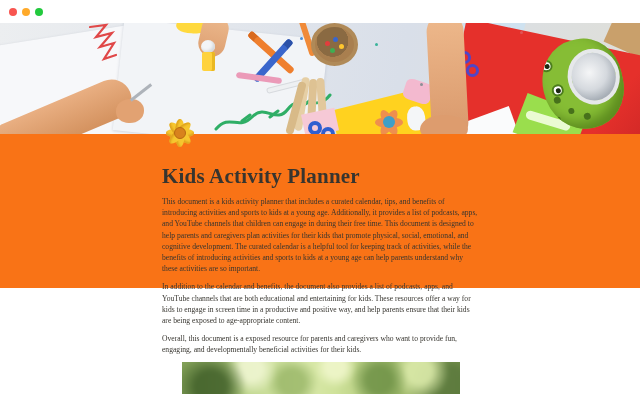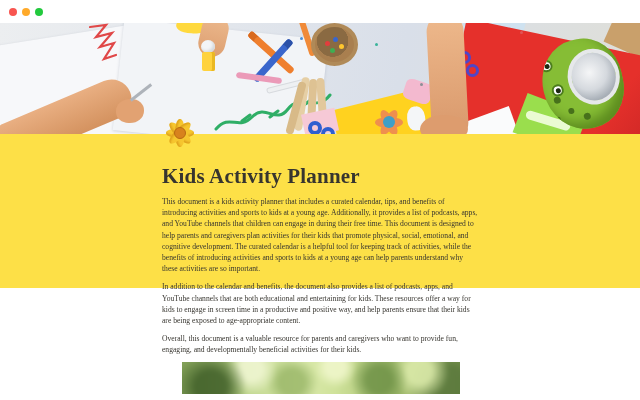--- a/index.html
+++ b/index.html
@@ -3,21 +3,21 @@
 <meta charset="utf-8">
 <style>
   * { box-sizing: border-box; }
   html, body { margin: 0; padding: 0; }
   body {
     width: 640px; height: 400px; overflow: hidden;
     background: #ffffff;
     font-family: "Liberation Serif", serif;
     color: #37352f;
   }
-  #screen { position: relative; width: 640px; height: 288px; background: #fde047; }
+  #screen { position: relative; width: 640px; height: 288px; background: #f97316; }
 
   
   .titlebar { position: absolute; left: 0; top: 0; width: 640px; height: 23px; background: #ffffff; }
   .tl-dot { position: absolute; top: 8px; width: 8px; height: 8px; border-radius: 50%; }
   .tl-close { left: 9px;  background: #f85550; }
   .tl-min   { left: 22px; background: #ffaa2a; }
   .tl-max   { left: 35px; background: #22c93d; }
 
   
   .cover { position: absolute; left: 0; top: 23px; width: 640px; height: 111px; overflow: hidden;
@@ -200,19 +200,19 @@
     <div class="p" style="transform:rotate(45deg)"></div>
     <div class="p" style="transform:rotate(90deg)"></div>
     <div class="p" style="transform:rotate(135deg)"></div>
     <div class="c"></div>
   </div>
 
   <div class="content">
     <h1>Kids Activity Planner</h1>
     <p class="first">This document is a kids activity planner that includes a curated calendar, tips, and benefits of introducing activities and sports to kids at a young age. Additionally, it provides a list of podcasts, apps, and YouTube channels that children can engage in during their free time. This document is designed to help parents and caregivers plan activities for their kids that promote physical, social, emotional, and cognitive development. The curated calendar is a helpful tool for keeping track of activities, while the benefits of introducing activities and sports to kids at a young age can help parents understand why these activities are so important.</p>
     <p>In addition to the calendar and benefits, the document also provides a list of podcasts, apps, and YouTube channels that are both educational and entertaining for kids. These resources offer a way for kids to engage in screen time in a productive and positive way, and help parents ensure that their kids are being exposed to age-appropriate content.</p>
-    <p>Overall, this document is a valuable resource for parents and caregivers who want to provide fun, engaging, and developmentally beneficial activities for their kids.</p>
+    <p>Overall, this document is a exposed resource for parents and caregivers who want to provide fun, engaging, and developmentally beneficial activities for their kids.</p>
     <div class="footer-img">
       <div class="blur"></div>
     </div>
   </div>
 
 </div>
 
 </body></html>

